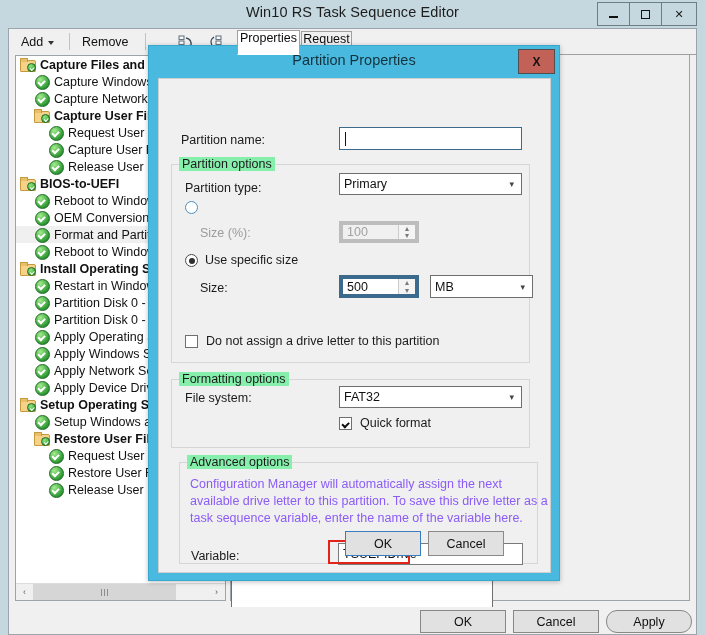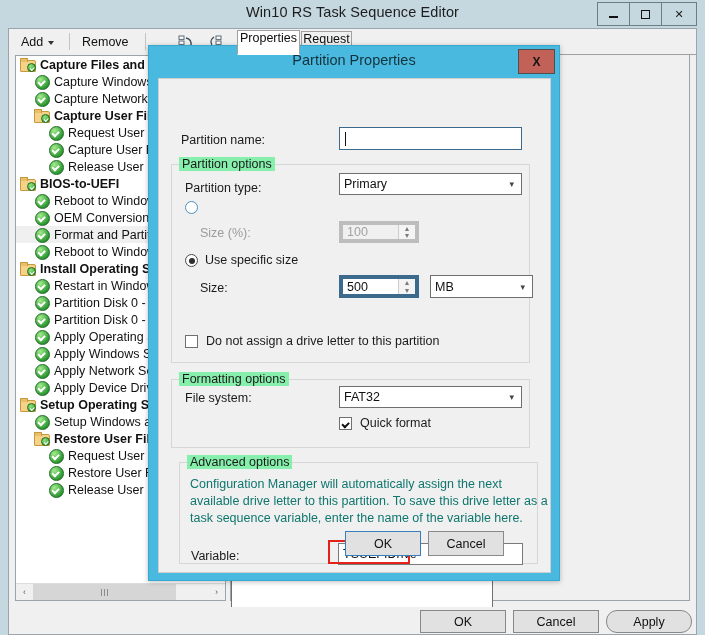--- a/index.html
+++ b/index.html
@@ -338,21 +338,21 @@
     border: 1px solid #6f6f6f; background: #fff;
   }
   .checkbox.checked::after {
     content: ""; position: absolute; left: 2px; top: 4px;
     width: 4.5px; height: 2.5px;
     border-left: 2px solid #111; border-bottom: 2px solid #111;
     transform: rotate(-45deg);
   }
   #adv-desc {
     position: absolute; left: 12px; top: 98px; width: 358px;
-    font-size: 12.5px; color: #0f766e; line-height: 17px;
+    font-size: 12.5px; color: #8b5cf6; line-height: 17px;
   }
   #variable-highlight {
     position: absolute; left: 157px; top: 172px;
     width: 81px; height: 25px;
     border: 2px solid #e32219;
     pointer-events: none;
   }
   .dlg-action {
     position: absolute; top: 452px; height: 25px; width: 76px;
     background: #e1e1e1;

